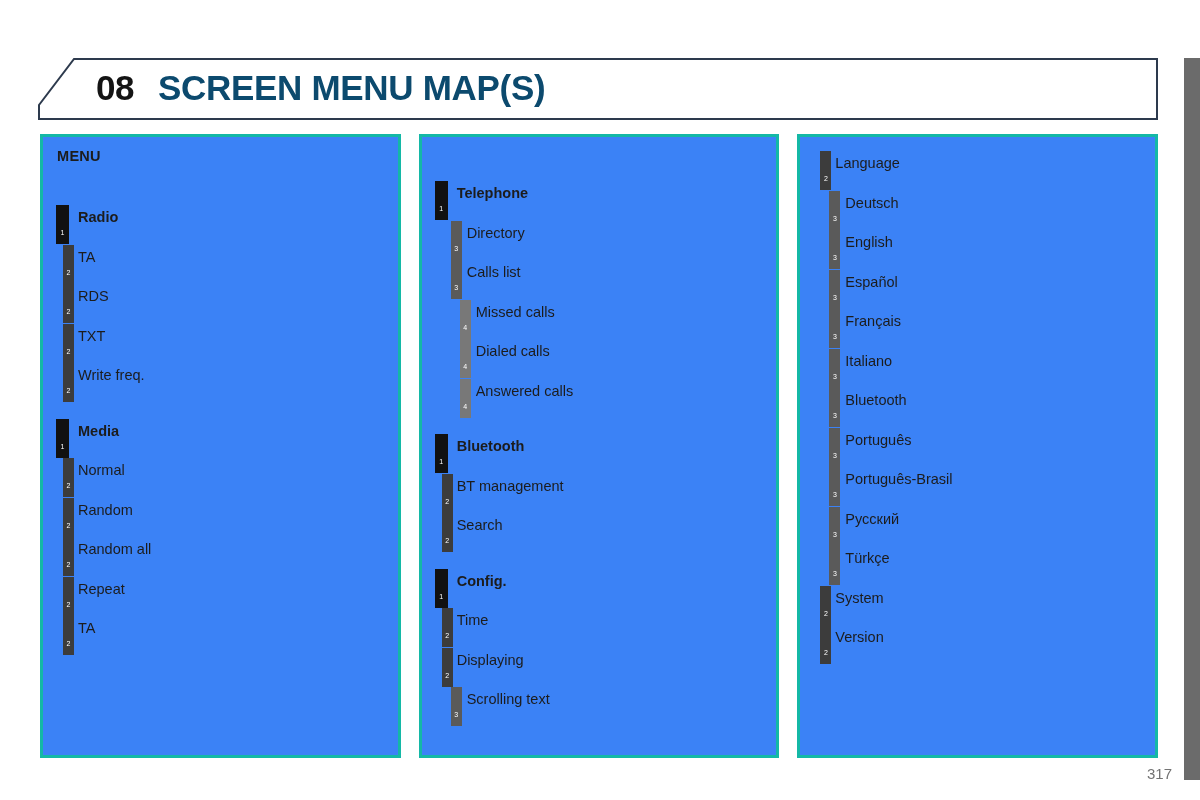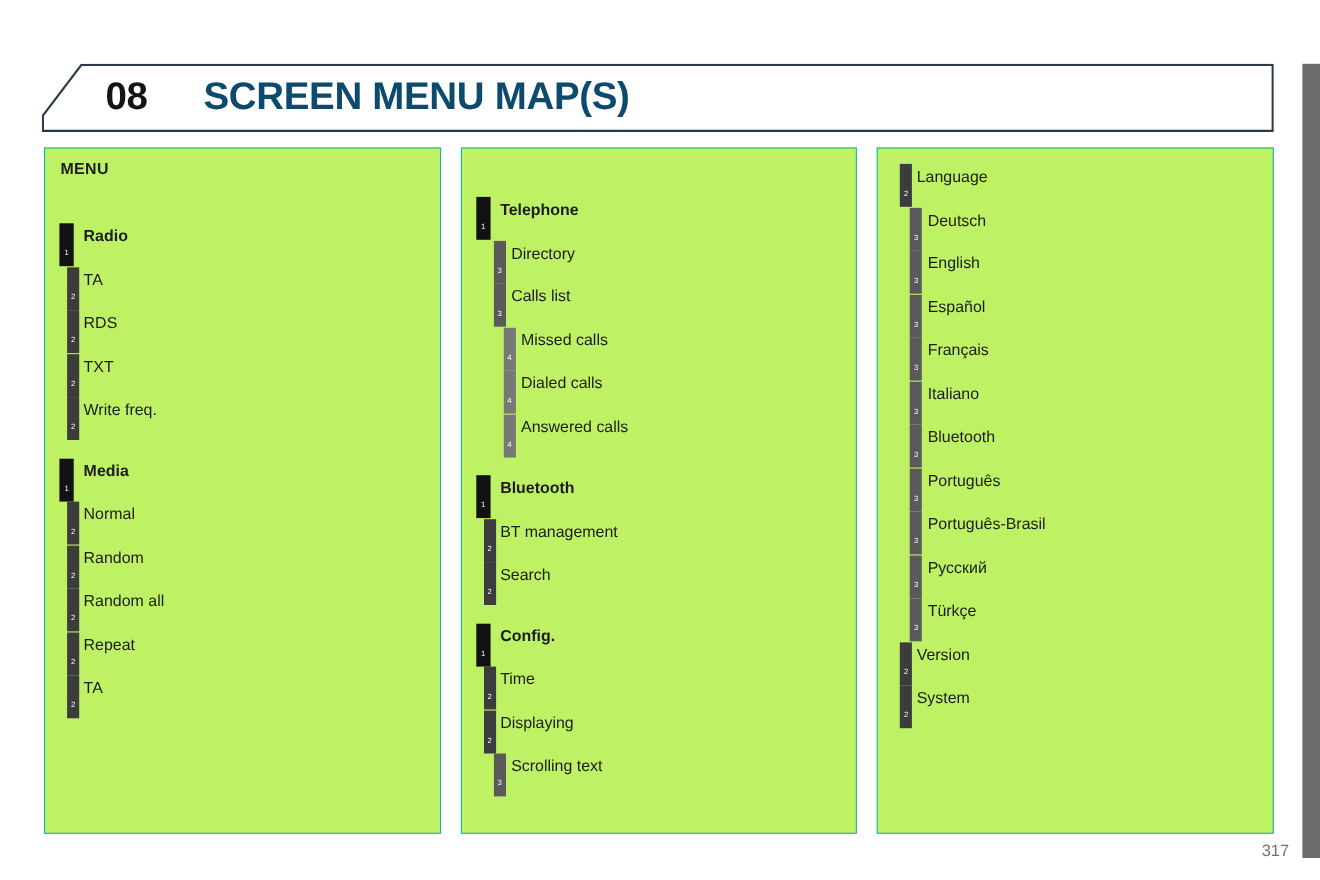--- a/index.html
+++ b/index.html
@@ -39,21 +39,20 @@
     top: 0;
   }
   .header-text {
     position: absolute;
     left: 58px;
     top: 50%;
     transform: translateY(-52%);
     display: flex;
     align-items: center;
     white-space: nowrap;
-    gap: 27px;
   }
   .chap-num {
     font-size: 35px;
     font-weight: bold;
     color: #141414;
     letter-spacing: -0.5px;
   }
   .chap-title {
     font-size: 35px;
     font-weight: bold;
@@ -67,22 +66,22 @@
     position: absolute;
     left: 40px;
     top: 134px;
     width: 1118px;
     height: 624px;
     display: flex;
     gap: 18px;
   }
   .panel {
     flex: 1 1 0;
-    background: #bef264;
-    border: 1px solid #14b8a6;
+    background: #3b82f6;
+    border: 3px solid #14b8a6;
     box-sizing: border-box;
     padding: 0;
     position: relative;
   }
 
   .panel-title {
     position: absolute;
     left: 14px;
     top: 11px;
     font-size: 14.5px;
@@ -310,23 +309,23 @@
         <div class="row lvl3">
           <div class="marker">3</div>
           <div class="label">Русский</div>
         </div>
         <div class="row lvl3">
           <div class="marker">3</div>
           <div class="label">Türkçe</div>
         </div>
         <div class="row lvl2">
           <div class="marker">2</div>
+          <div class="label">System</div>
+        </div>
+        <div class="row lvl2">
+          <div class="marker">2</div>
           <div class="label">Version</div>
-        </div>
-        <div class="row lvl2">
-          <div class="marker">2</div>
-          <div class="label">System</div>
         </div>
       </div>
     </div>
   </div>
 
 <div class="page-number">317</div>
 
 </body></html>

